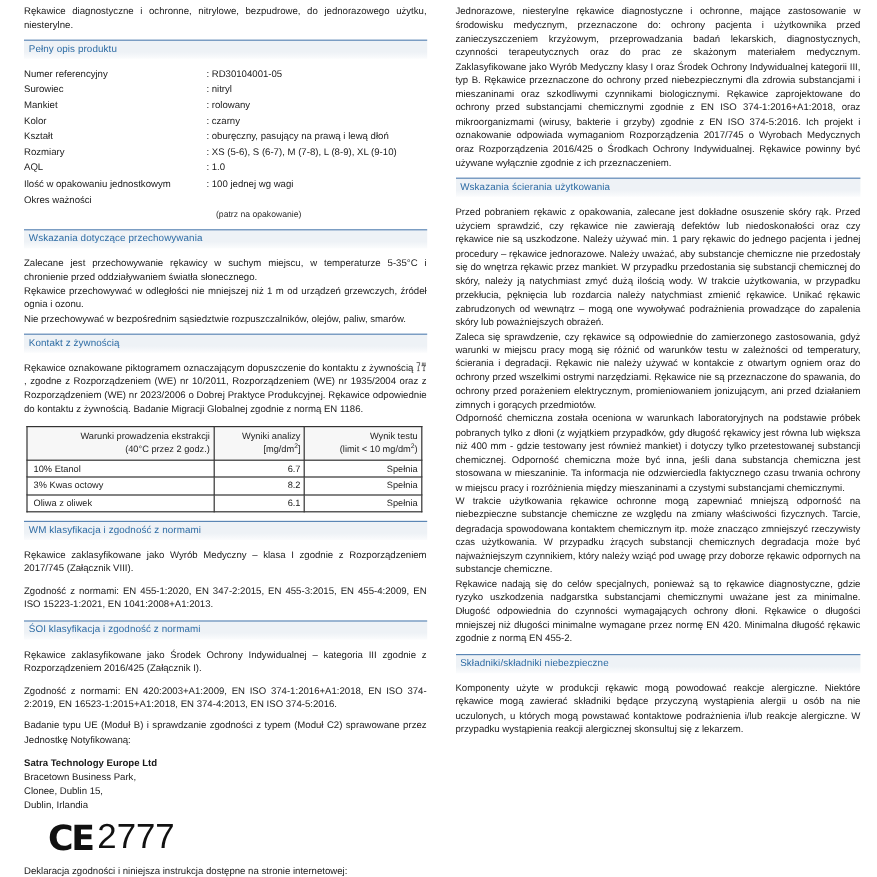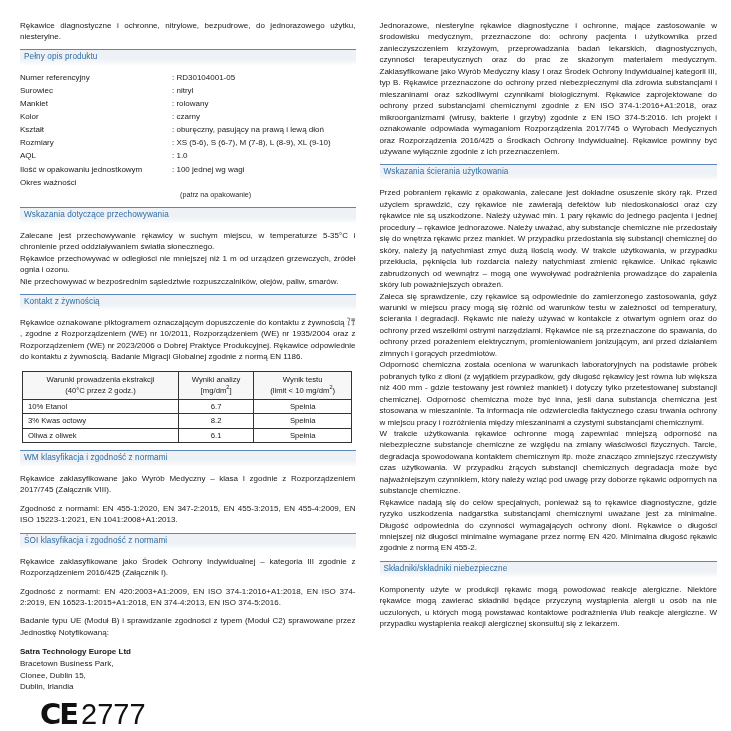--- a/index.html
+++ b/index.html
@@ -14,21 +14,20 @@
   .page{
     width:731px;height:731px;
     display:flex;
     box-sizing:border-box;
     padding:4px 0 0 0;
   }
   .col{
     width:365.5px;
     box-sizing:border-box;
     padding:0 10px 0 20px;
-    margin-top:16px;
   }
   .col.right{padding:0 14px 0 14px;}
 
   p{
     margin:0 0 0 0;
     font-size:8.0px;
     line-height:11.45px;
     text-align:justify;
     text-justify:inter-word;
     hyphens:none;
@@ -68,21 +67,21 @@
   
   table.mig{
     margin:8px 0 0 2px;
     border-collapse:collapse;
     width:330px;
     font-size:7.7px;
   }
   table.mig th, table.mig td{
     border:0.8px solid #333;
     padding:1px 3px;
-    text-align:center;
+    text-align:right;
     line-height:11.2px;
     font-weight:normal;
   }
   table.mig thead th{
     background:#f7f7f7;
     padding:2px 3px 3px 3px;
   }
   table.mig td.left{text-align:left;padding-left:5px;}
   table.mig sup{font-size:5.6px;line-height:0;}
 

